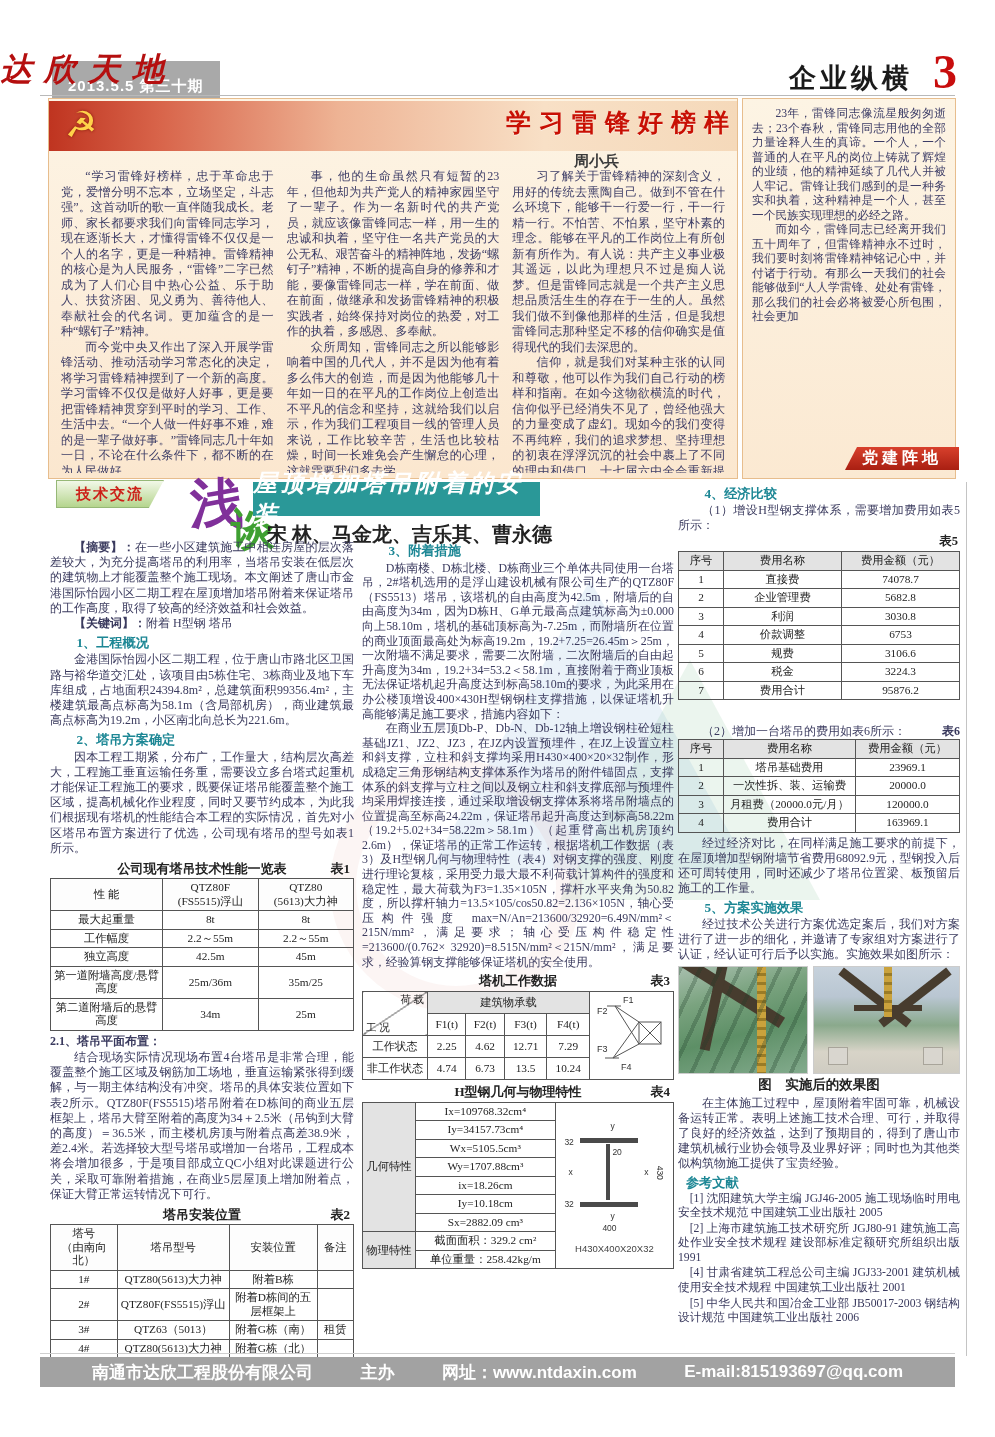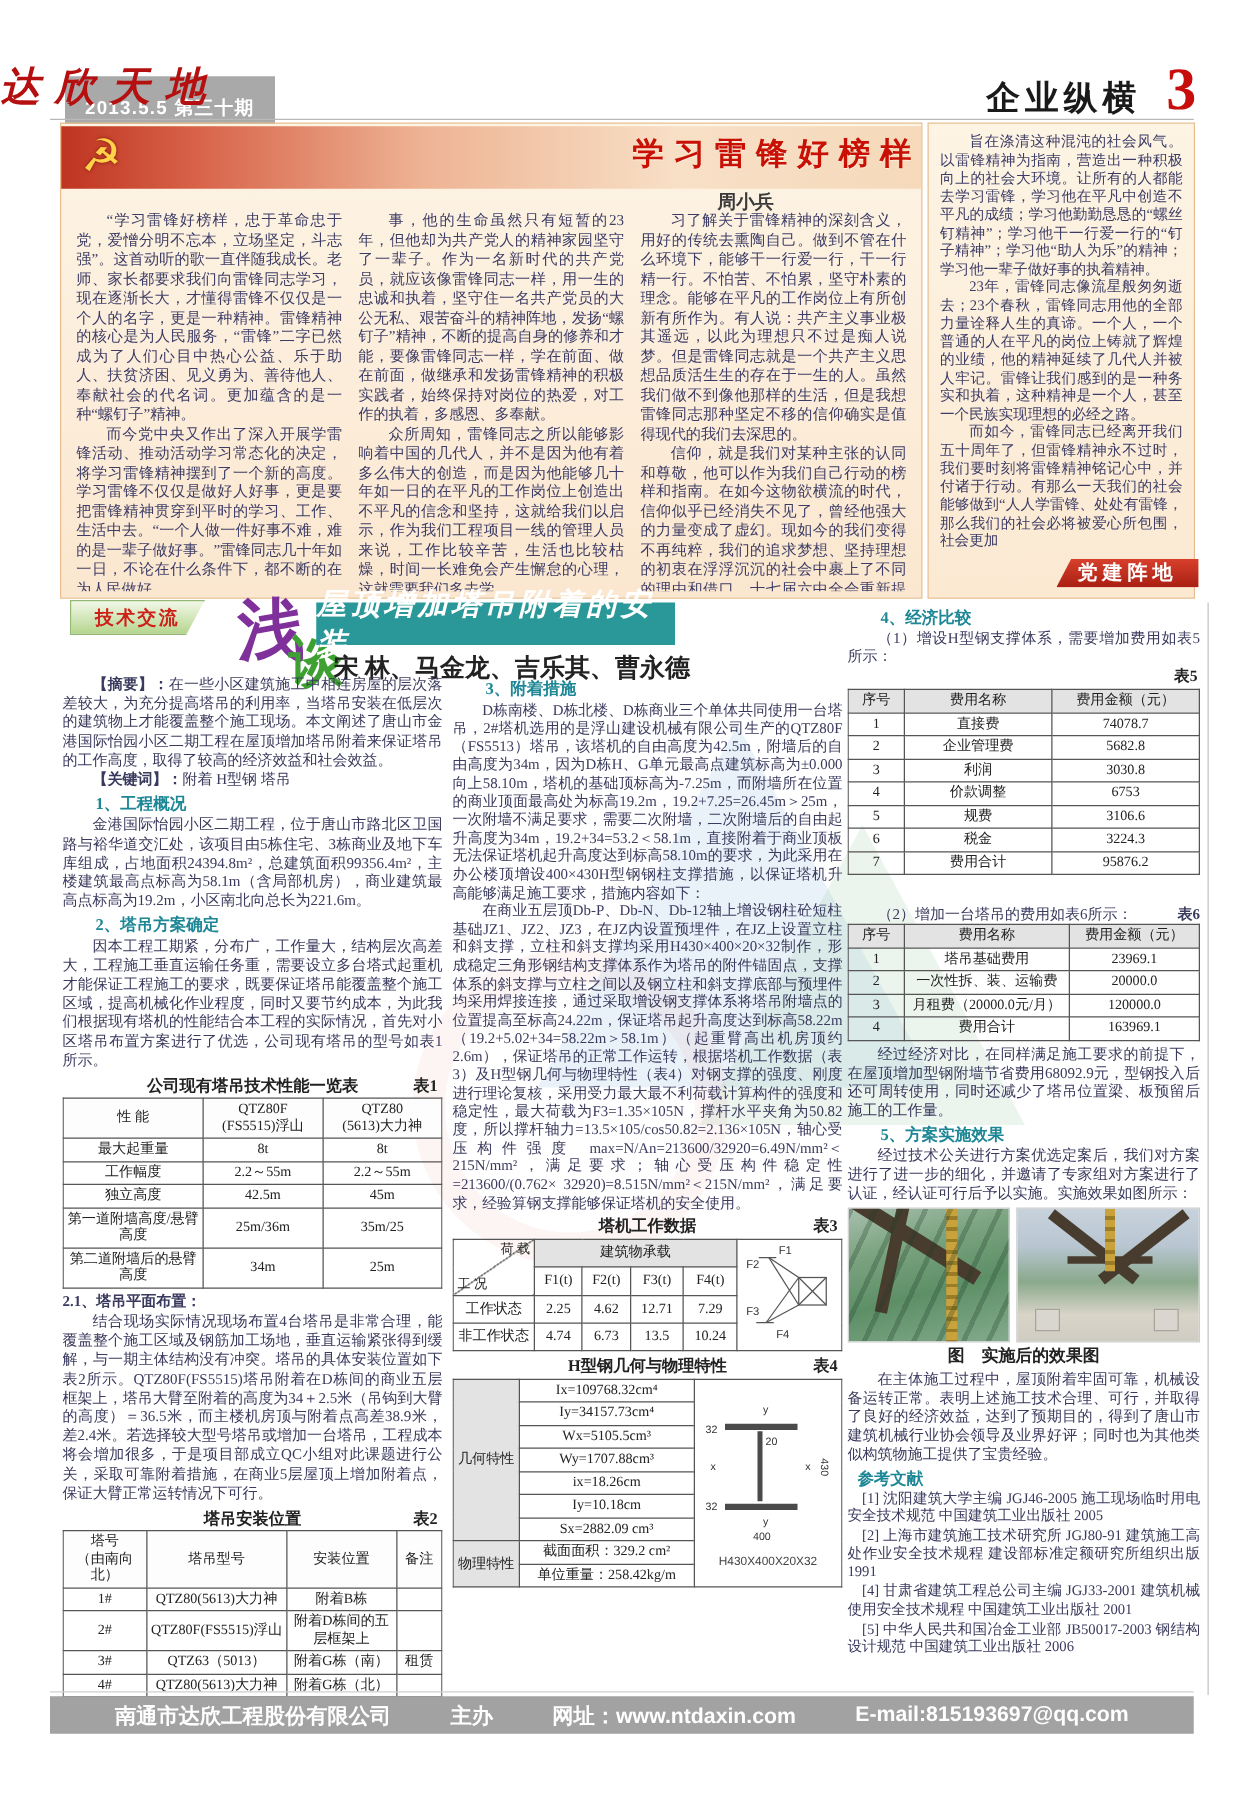--- a/index.html
+++ b/index.html
@@ -135,21 +135,20 @@
             <p class="para">众所周知，雷锋同志之所以能够影响着中国的几代人，并不是因为他有着多么伟大的创造，而是因为他能够几十年如一日的在平凡的工作岗位上创造出不平凡的信念和坚持，这就给我们以启示，作为我们工程项目一线的管理人员来说，工作比较辛苦，生活也比较枯燥，时间一长难免会产生懈怠的心理，这就需要我们多去学</p>
         </div>
         <div class="lf-col">
           <p class="para">习了解关于雷锋精神的深刻含义，用好的传统去熏陶自己。做到不管在什么环境下，能够干一行爱一行，干一行精一行。不怕苦、不怕累，坚守朴素的理念。能够在平凡的工作岗位上有所创新有所作为。有人说：共产主义事业极其遥远，以此为理想只不过是痴人说梦。但是雷锋同志就是一个共产主义思想品质活生生的存在于一生的人。虽然我们做不到像他那样的生活，但是我想雷锋同志那种坚定不移的信仰确实是值得现代的我们去深思的。</p>
             <p class="para">信仰，就是我们对某种主张的认同和尊敬，他可以作为我们自己行动的榜样和指南。在如今这物欲横流的时代，信仰似乎已经消失不见了，曾经他强大的力量变成了虚幻。现如今的我们变得不再纯粹，我们的追求梦想、坚持理想的初衷在浮浮沉沉的社会中裹上了不同的理由和借口。十七届六中全会重新提出学习雷锋精神，</p>
         </div>
       </div>
     </div>
 
     <div class="rb">
-      <p class="para">旨在涤清这种混沌的社会风气。以雷锋精神为指南，营造出一种积极向上的社会大环境。让所有的人都能去学习雷锋，学习他在平凡中创造不平凡的成绩；学习他勤勤恳恳的“螺丝钉精神”；学习他干一行爱一行的“钉子精神”；学习他“助人为乐”的精神；学习他一辈子做好事的执着精神。</p>
         <p class="para">23年，雷锋同志像流星般匆匆逝去；23个春秋，雷锋同志用他的全部力量诠释人生的真谛。一个人，一个普通的人在平凡的岗位上铸就了辉煌的业绩，他的精神延续了几代人并被人牢记。雷锋让我们感到的是一种务实和执着，这种精神是一个人，甚至一个民族实现理想的必经之路。</p>
         <p class="para">而如今，雷锋同志已经离开我们五十周年了，但雷锋精神永不过时，我们要时刻将雷锋精神铭记心中，并付诸于行动。有那么一天我们的社会能够做到“人人学雷锋、处处有雷锋，那么我们的社会必将被爱心所包围，社会更加</p>
     </div>
     <div class="badge-dj">党建阵地</div>
 
     <div class="badge-js">技术交流</div>
     <div class="t-char1">浅</div>
     <div class="t-char2">谈</div>
     <div class="t-banner">屋顶增加塔吊附着的安装</div>
     <div class="t-authors">宋 林、马金龙、吉乐其、曹永德</div>

